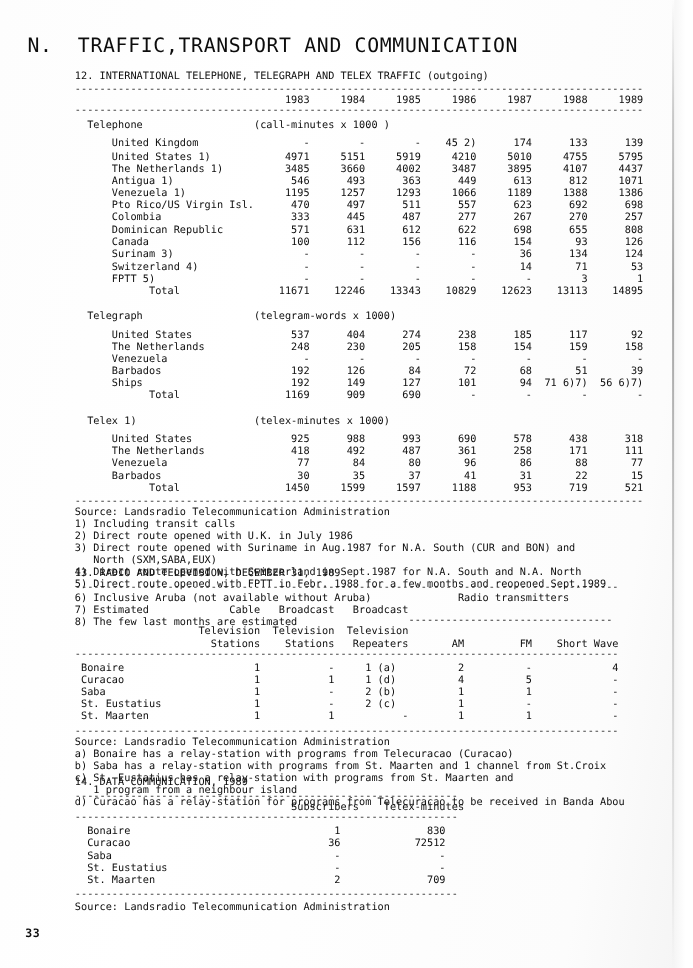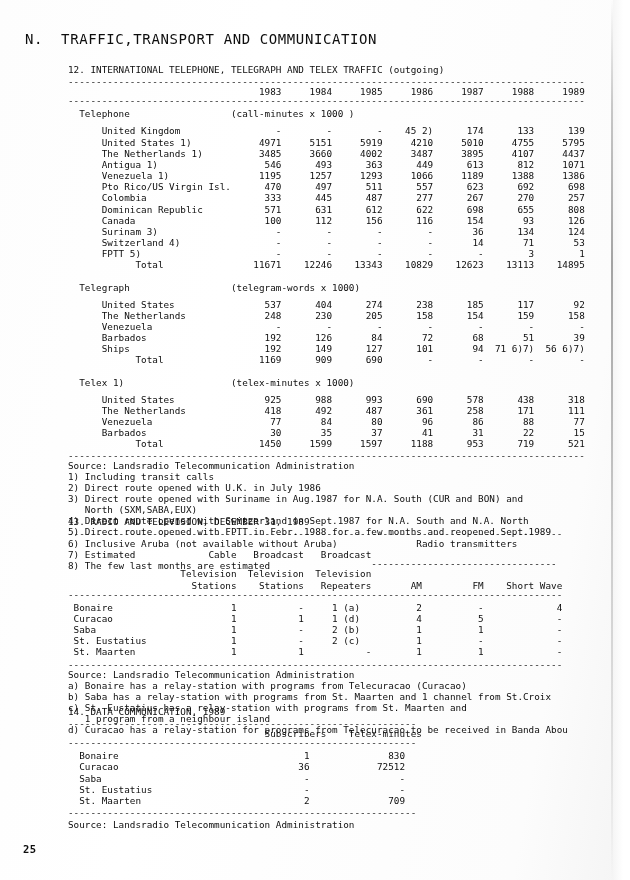--- a/index.html
+++ b/index.html
@@ -40,21 +40,21 @@
     top: 0; bottom: 0;
     right: 0; width: 17px;
     background: linear-gradient(to right, rgba(245,245,245,0.9), #ffffff 60%);
   }
 
   h1.doc-title {
     position: absolute;
     left: 25px;
     top: 31px;
     margin: 0;
-    font-size: 14px;
+    font-size: 18px;
     font-weight: normal;
     letter-spacing: 0.6px;
     white-space: pre;
   }
 
   .block {
     position: absolute;
     left: 68px;
     font-size: 9.3px;
     line-height: 11.15px;
@@ -96,17 +96,17 @@
 <div class="page">
 
   <h1 class="doc-title">N.  TRAFFIC,TRANSPORT AND COMMUNICATION</h1>
 
   <div class="block" id="t12" style="top:64px;"><div style="white-space: pre;">12. INTERNATIONAL TELEPHONE, TELEGRAPH AND TELEX TRAFFIC (outgoing)</div><div style="height: 3px;"></div><div class="rule">--------------------------------------------------------------------------------------------</div><div style="white-space: pre;">                                  1983     1984     1985     1986     1987     1988     1989</div><div class="rule">--------------------------------------------------------------------------------------------</div><div style="height: 3px;"></div><div style="white-space: pre;">  Telephone                  (call-minutes x 1000 )</div><div style="height: 6px;"></div><div style="white-space: pre;">      United Kingdom                 -        -        -    45 2)      174      133      139</div><div style="white-space: pre;">      United States 1)            4971     5151     5919     4210     5010     4755     5795</div><div style="white-space: pre;">      The Netherlands 1)          3485     3660     4002     3487     3895     4107     4437</div><div style="white-space: pre;">      Antigua 1)                   546      493      363      449      613      812     1071</div><div style="white-space: pre;">      Venezuela 1)                1195     1257     1293     1066     1189     1388     1386</div><div style="white-space: pre;">      Pto Rico/US Virgin Isl.      470      497      511      557      623      692      698</div><div style="white-space: pre;">      Colombia                     333      445      487      277      267      270      257</div><div style="white-space: pre;">      Dominican Republic           571      631      612      622      698      655      808</div><div style="white-space: pre;">      Canada                       100      112      156      116      154       93      126</div><div style="white-space: pre;">      Surinam 3)                     -        -        -        -       36      134      124</div><div style="white-space: pre;">      Switzerland 4)                 -        -        -        -       14       71       53</div><div style="white-space: pre;">      FPTT 5)                        -        -        -        -        -        3        1</div><div style="white-space: pre;">            Total                11671    12246    13343    10829    12623    13113    14895</div><div style="height: 11px;"></div><div style="white-space: pre;">  Telegraph                  (telegram-words x 1000)</div><div style="height: 6px;"></div><div style="white-space: pre;">      United States                537      404      274      238      185      117       92</div><div style="white-space: pre;">      The Netherlands              248      230      205      158      154      159      158</div><div style="white-space: pre;">      Venezuela                      -        -        -        -        -        -        -</div><div style="white-space: pre;">      Barbados                     192      126       84       72       68       51       39</div><div style="white-space: pre;">      Ships                        192      149      127      101       94  71 6)7)  56 6)7)</div><div style="white-space: pre;">            Total                 1169      909      690        -        -        -        -</div><div style="height: 11px;"></div><div style="white-space: pre;">  Telex 1)                   (telex-minutes x 1000)</div><div style="height: 6px;"></div><div style="white-space: pre;">      United States                925      988      993      690      578      438      318</div><div style="white-space: pre;">      The Netherlands              418      492      487      361      258      171      111</div><div style="white-space: pre;">      Venezuela                     77       84       80       96       86       88       77</div><div style="white-space: pre;">      Barbados                      30       35       37       41       31       22       15</div><div style="white-space: pre;">            Total                 1450     1599     1597     1188      953      719      521</div><div style="height: 2px;"></div><div class="rule">--------------------------------------------------------------------------------------------</div><div style="white-space: pre;">Source: Landsradio Telecommunication Administration</div><div style="white-space: pre;">1) Including transit calls</div><div style="white-space: pre;">2) Direct route opened with U.K. in July 1986</div><div style="white-space: pre;">3) Direct route opened with Suriname in Aug.1987 for N.A. South (CUR and BON) and</div><div style="white-space: pre;">   North (SXM,SABA,EUX)</div><div style="white-space: pre;">4) Direct route opened with Switzerland in Sept.1987 for N.A. South and N.A. North</div><div style="white-space: pre;">5) Direct route opened with FPTT in Febr. 1988 for a few months and reopened Sept.1989</div><div style="white-space: pre;">6) Inclusive Aruba (not available without Aruba)</div><div style="white-space: pre;">7) Estimated</div><div style="white-space: pre;">8) The few last months are estimated</div></div>
 
   <div class="block" id="t13" style="top:516px;"><div style="white-space: pre;">13. RADIO AND TELEVISION, DECEMBER 31, 1989</div><div style="height: 3px;"></div><div class="rule">----------------------------------------------------------------------------------------</div><div style="white-space: pre;">                                                              Radio transmitters</div><div style="white-space: pre;">                         Cable   Broadcast   Broadcast                                  </div><div class="rule-short">                                                      ---------------------------------</div><div style="white-space: pre;">                    Television  Television  Television                                  </div><div style="white-space: pre;">                      Stations    Stations   Repeaters       AM         FM    Short Wave</div><div class="rule">----------------------------------------------------------------------------------------</div><div style="height: 3px;"></div><div style="white-space: pre;"> Bonaire                     1           -     1 (a)          2          -             4</div><div style="white-space: pre;"> Curacao                     1           1     1 (d)          4          5             -</div><div style="white-space: pre;"> Saba                        1           -     2 (b)          1          1             -</div><div style="white-space: pre;"> St. Eustatius               1           -     2 (c)          1          -             -</div><div style="white-space: pre;"> St. Maarten                 1           1           -        1          1             -</div><div style="height: 3px;"></div><div class="rule">----------------------------------------------------------------------------------------</div><div style="white-space: pre;">Source: Landsradio Telecommunication Administration</div><div style="white-space: pre;">a) Bonaire has a relay-station with programs from Telecuracao (Curacao)</div><div style="white-space: pre;">b) Saba has a relay-station with programs from St. Maarten and 1 channel from St.Croix</div><div style="white-space: pre;">c) St. Eustatius has a relay-station with programs from St. Maarten and</div><div style="white-space: pre;">   1 program from a neighbour island</div><div style="white-space: pre;">d) Curacao has a relay-station for programs from Telecuracao to be received in Banda Abou</div></div>
 
   <div class="block" id="t14" style="top:706px;"><div style="white-space: pre;">14. DATA COMMUNICATION, 1989</div><div style="height: 3px;"></div><div class="rule">--------------------------------------------------------------</div><div style="white-space: pre;">                                   Subscribers    Telex-minutes</div><div class="rule">--------------------------------------------------------------</div><div style="height: 3px;"></div><div style="white-space: pre;">  Bonaire                                 1              830   </div><div style="white-space: pre;">  Curacao                                36            72512   </div><div style="white-space: pre;">  Saba                                    -                -   </div><div style="white-space: pre;">  St. Eustatius                           -                -   </div><div style="white-space: pre;">  St. Maarten                             2              709   </div><div style="height: 3px;"></div><div class="rule">--------------------------------------------------------------</div><div style="height: 2px;"></div><div style="white-space: pre;">Source: Landsradio Telecommunication Administration</div></div>
 
-  <div class="pageno">25</div>
+  <div class="pageno">33</div>
 
   <div class="scan-edge"></div>
   <div class="scan-edge2"></div>
 </div>
 
 </body></html>

